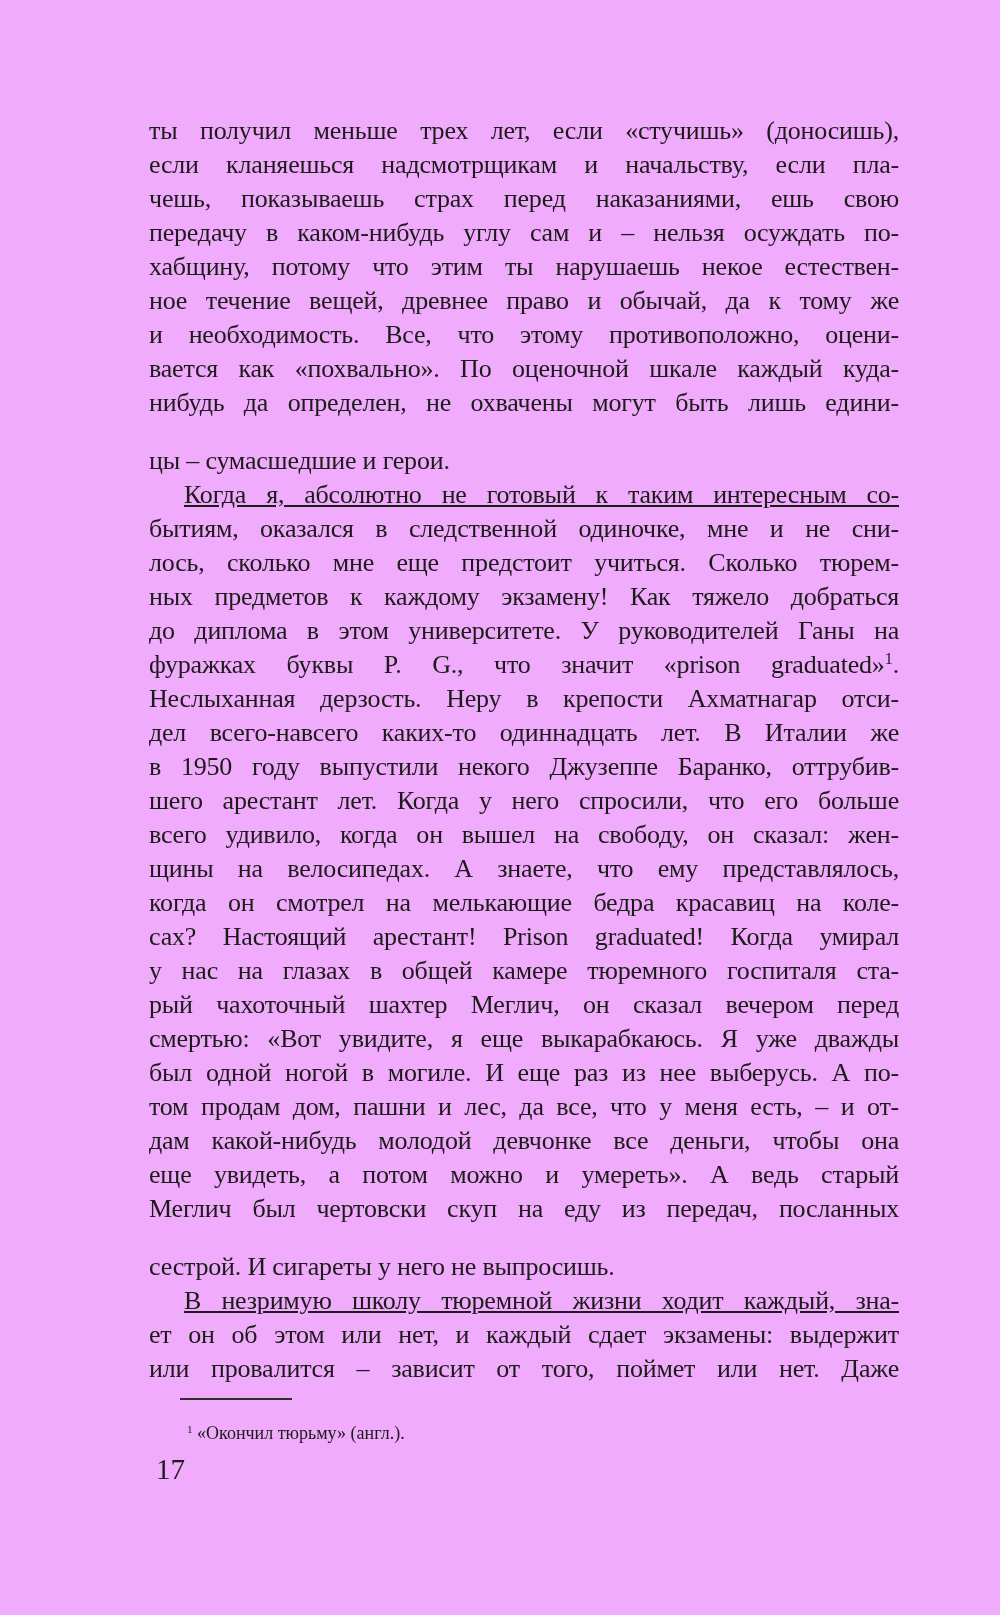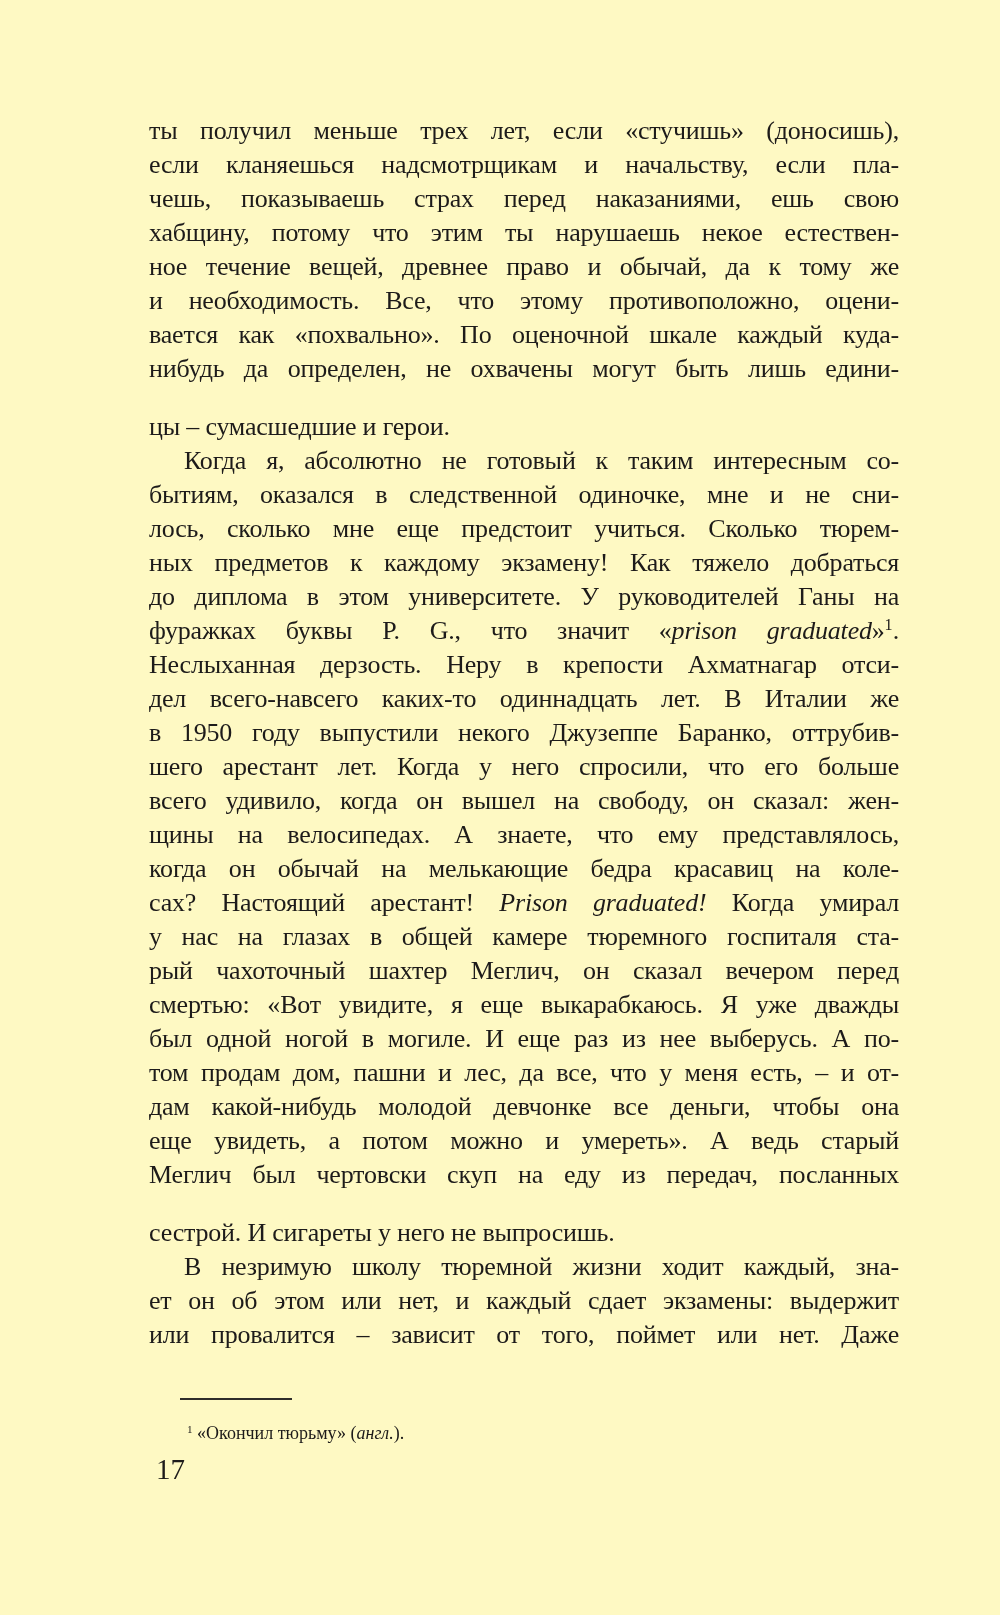--- a/index.html
+++ b/index.html
@@ -9,21 +9,21 @@
   body {
     width: 1000px;
     height: 1615px;
     background: #fdfdfb;
     font-family: "Liberation Serif", serif;
   }
   .page {
     position: relative;
     width: 1000px;
     height: 1615px;
-    background: #fef9c3;
+    background: #f0abfc;
     overflow: hidden;
   }
   .text-block {
     position: absolute;
     left: 149px;
     top: 114px;
     width: 750px;
     font-size: 26px;
     line-height: 34px;
     letter-spacing: -0.2px;
@@ -34,23 +34,23 @@
     overflow: hidden;
     text-align: justify;
     text-align-last: justify;
   }
   .line.last {
     text-align-last: left;
     margin-top: 24px;
   }
   .line.indent {
     text-indent: 35px;
+    text-decoration: underline;
   }
   .it {
-    font-style: italic;
     margin-top: 48px;
   }
   sup {
     font-size: 0.62em;
     line-height: 0;
     position: relative;
     top: -0.55em;
     vertical-align: baseline;
     letter-spacing: 0;
   }
@@ -82,39 +82,40 @@
   }
 </style>
 </head>
 <body style="background: rgb(253, 253, 251);">
 
 <div class="page">
   <div class="text-block">
       <div class="line"><span>ты получил меньше трех лет, если «стучишь» (доносишь),</span></div>
       <div class="line"><span>если кланяешься надсмотрщикам и начальству, если пла-</span></div>
       <div class="line"><span>чешь, показываешь страх перед наказаниями, ешь свою</span></div>
+      <div class="line"><span>передачу в каком-нибудь углу сам и – нельзя осуждать по-</span></div>
       <div class="line"><span>хабщину, потому что этим ты нарушаешь некое естествен-</span></div>
       <div class="line"><span>ное течение вещей, древнее право и обычай, да к тому же</span></div>
       <div class="line"><span>и необходимость. Все, что этому противоположно, оцени-</span></div>
       <div class="line"><span>вается как «похвально». По оценочной шкале каждый куда-</span></div>
       <div class="line"><span>нибудь да определен, не охвачены могут быть лишь едини-</span></div>
       <div class="line last"><span>цы – сумасшедшие и герои.</span></div>
       <div class="line indent"><span>Когда я, абсолютно не готовый к таким интересным со-</span></div>
       <div class="line"><span>бытиям, оказался в следственной одиночке, мне и не сни-</span></div>
       <div class="line"><span>лось, сколько мне еще предстоит учиться. Сколько тюрем-</span></div>
       <div class="line"><span>ных предметов к каждому экзамену! Как тяжело добраться</span></div>
       <div class="line"><span>до диплома в этом университете. У руководителей Ганы на</span></div>
       <div class="line"><span>фуражках буквы P. G., что значит «</span><span class="it">prison graduated</span><span>»</span><sup>1</sup><span>.</span></div>
       <div class="line"><span>Неслыханная дерзость. Неру в крепости Ахматнагар отси-</span></div>
       <div class="line"><span>дел всего-навсего каких-то одиннадцать лет. В Италии же</span></div>
       <div class="line"><span>в 1950 году выпустили некого Джузеппе Баранко, оттрубив-</span></div>
       <div class="line"><span>шего арестант лет. Когда у него спросили, что его больше</span></div>
       <div class="line"><span>всего удивило, когда он вышел на свободу, он сказал: жен-</span></div>
       <div class="line"><span>щины на велосипедах. А знаете, что ему представлялось,</span></div>
-      <div class="line"><span>когда он обычай на мелькающие бедра красавиц на коле-</span></div>
+      <div class="line"><span>когда он смотрел на мелькающие бедра красавиц на коле-</span></div>
       <div class="line"><span>сах? Настоящий арестант! </span><span class="it">Prison graduated!</span><span> Когда умирал</span></div>
       <div class="line"><span>у нас на глазах в общей камере тюремного госпиталя ста-</span></div>
       <div class="line"><span>рый чахоточный шахтер Меглич, он сказал вечером перед</span></div>
       <div class="line"><span>смертью: «Вот увидите, я еще выкарабкаюсь. Я уже дважды</span></div>
       <div class="line"><span>был одной ногой в могиле. И еще раз из нее выберусь. А по-</span></div>
       <div class="line"><span>том продам дом, пашни и лес, да все, что у меня есть, – и от-</span></div>
       <div class="line"><span>дам какой-нибудь молодой девчонке все деньги, чтобы она</span></div>
       <div class="line"><span>еще увидеть, а потом можно и умереть». А ведь старый</span></div>
       <div class="line"><span>Меглич был чертовски скуп на еду из передач, посланных</span></div>
       <div class="line last"><span>сестрой. И сигареты у него не выпросишь.</span></div>

